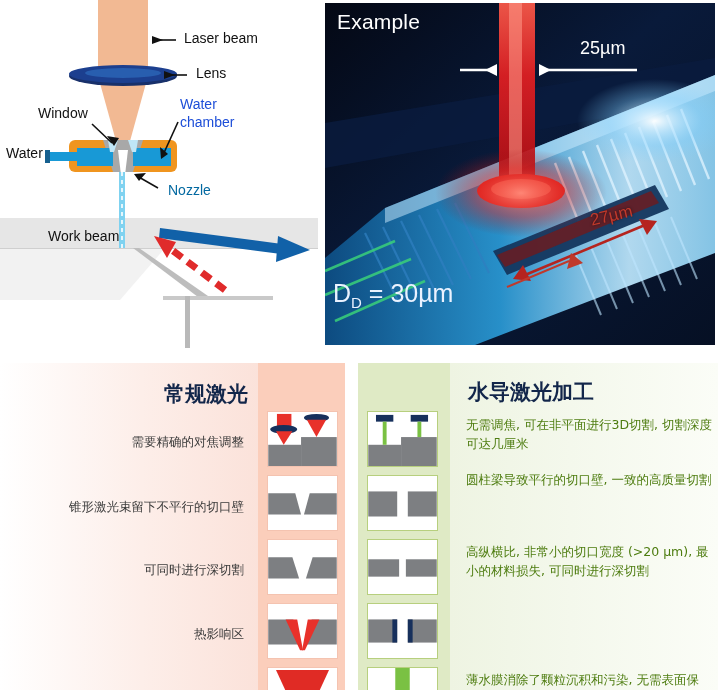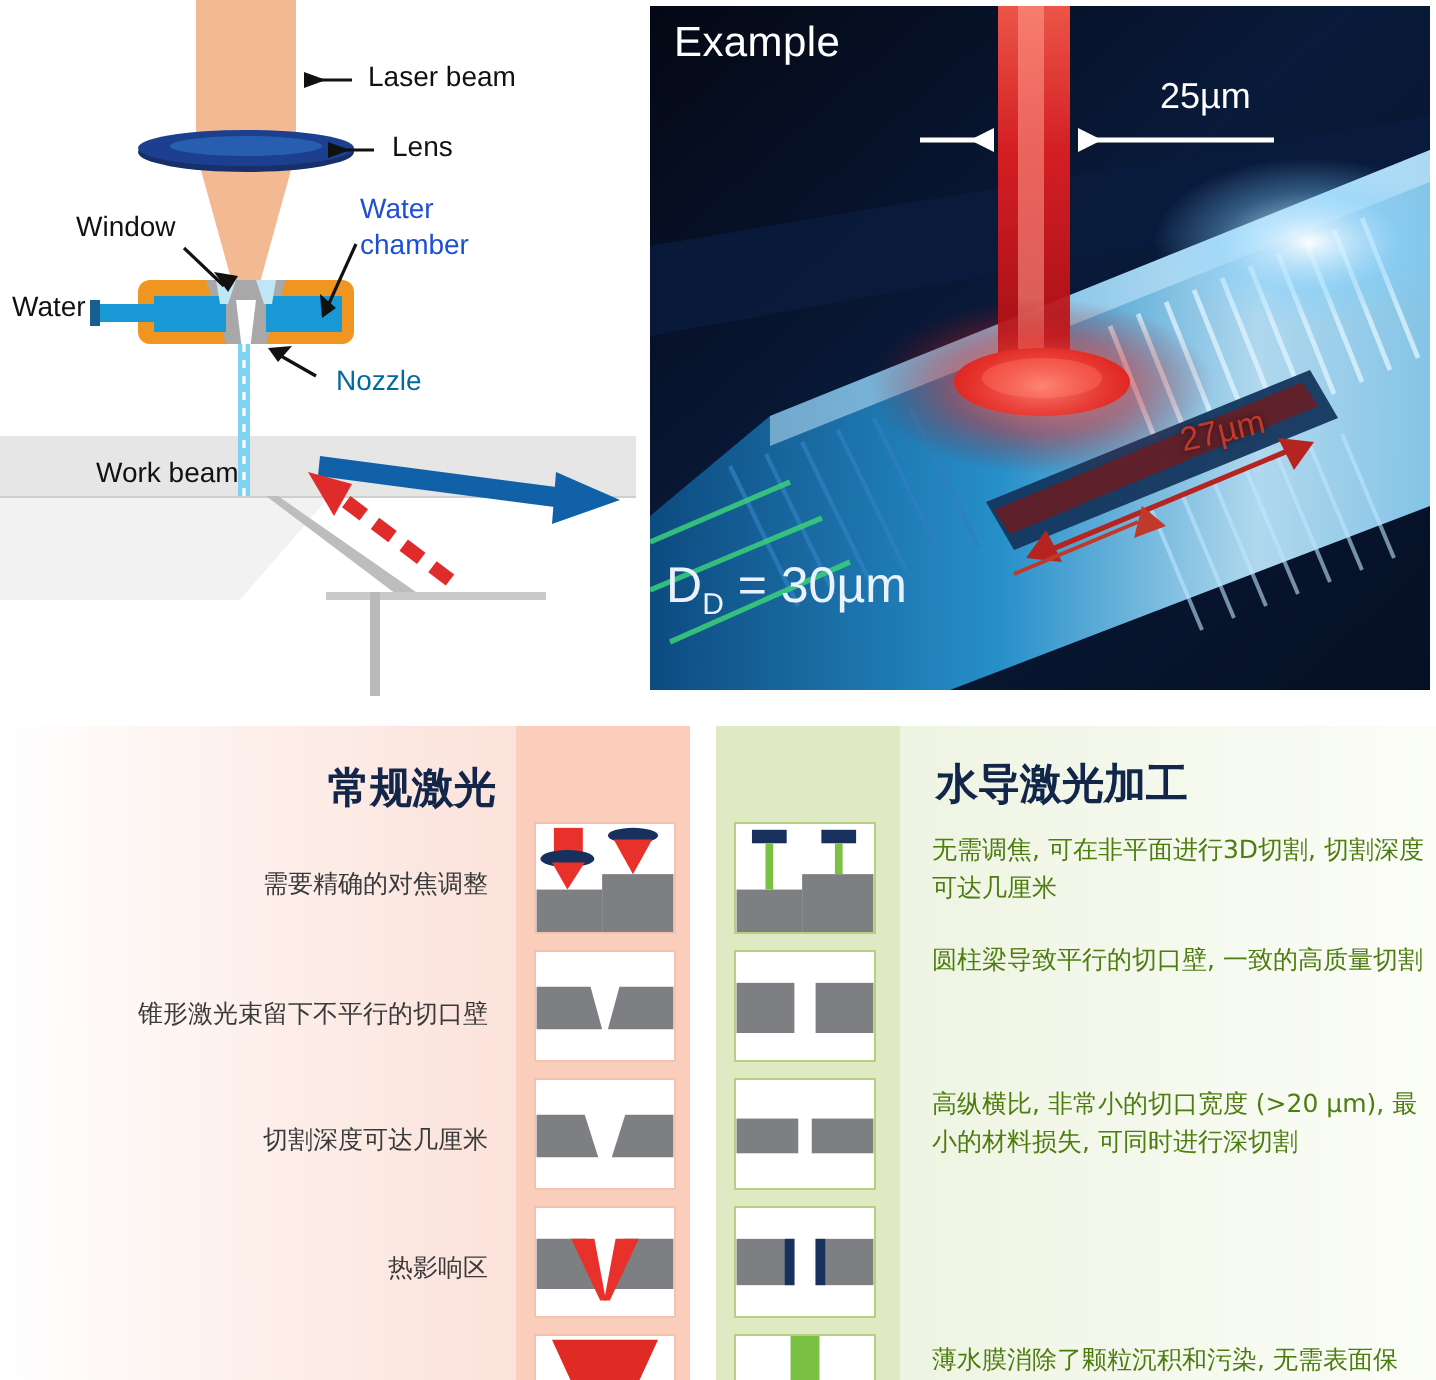--- a/index.html
+++ b/index.html
@@ -295,21 +295,21 @@
       </svg>
     </div>
     <div class="icon-cell icon-right" style="top:112px;">
       <svg viewBox="0 0 71 56">
         <rect width="71" height="56" fill="#fff"></rect>
         <rect x="0" y="16" width="30" height="26" fill="#7d7f82"></rect>
         <rect x="41" y="16" width="30" height="26" fill="#7d7f82"></rect>
       </svg>
     </div>
 
-    <div class="row-label" style="top:198px;">切割深度可达几厘米</div>
+    <div class="row-label" style="top:198px;">可同时进行深切割</div>
     <div class="row-text" style="top:180px;">高纵横比, 非常小的切口宽度 (&gt;20 µm), 最小的材料损失, 可同时进行深切割</div>
     <div class="icon-cell icon-left" style="top:176px;">
       <svg viewBox="0 0 71 56">
         <rect width="71" height="56" fill="#fff"></rect>
         <polygon points="0,18 25,18 32,40 0,40" fill="#7d7f82"></polygon>
         <polygon points="46,18 71,18 71,40 39,40" fill="#7d7f82"></polygon>
       </svg>
     </div>
     <div class="icon-cell icon-right" style="top:176px;">
       <svg viewBox="0 0 71 56">

